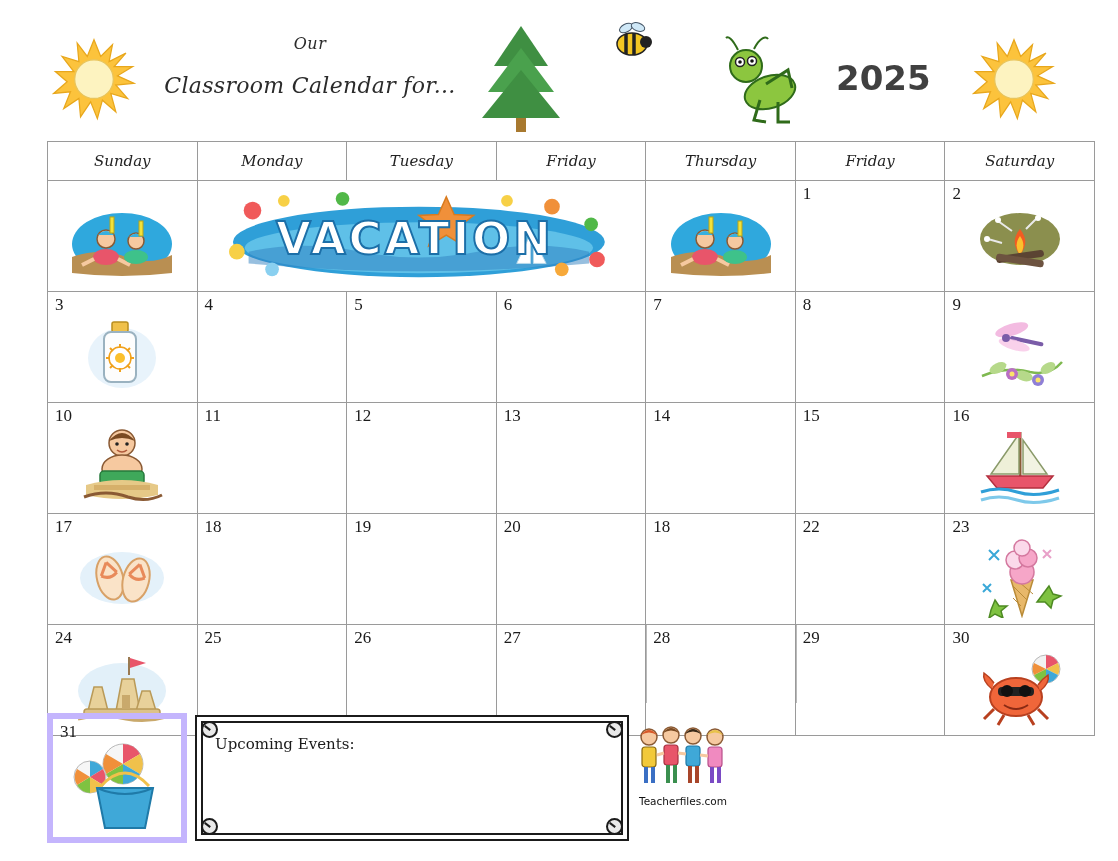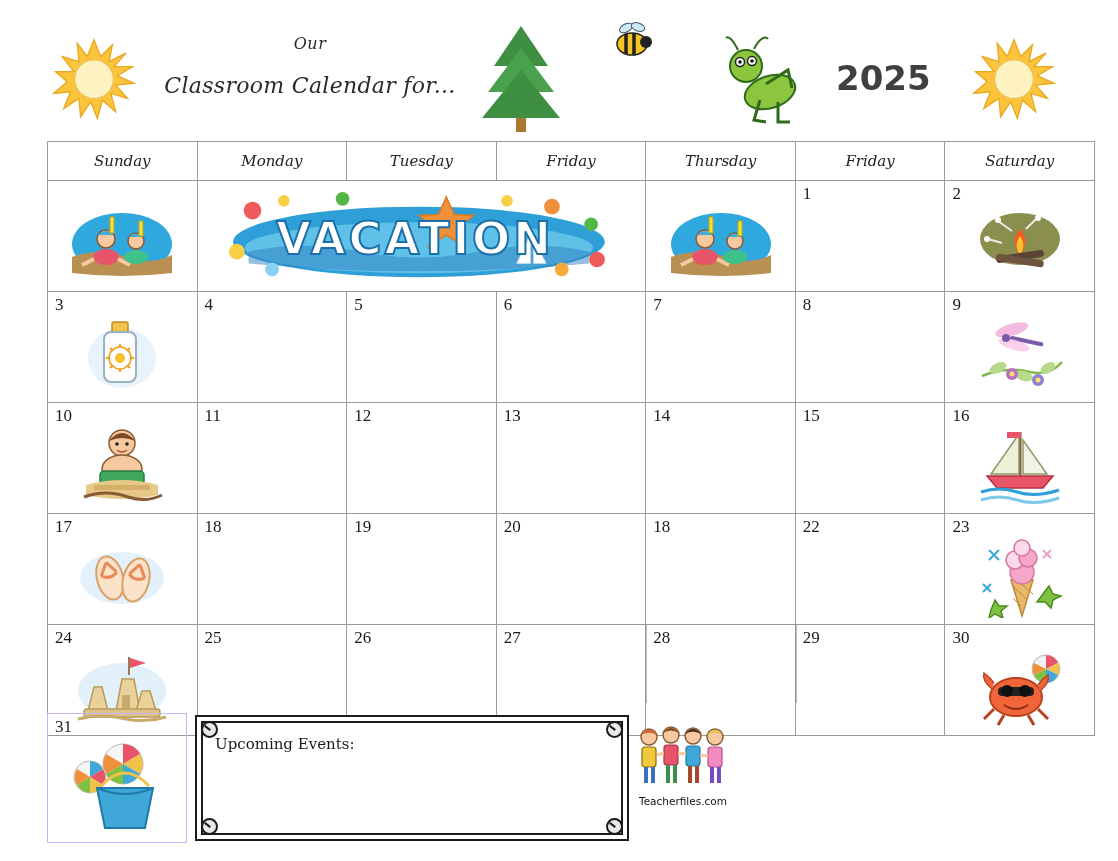--- a/index.html
+++ b/index.html
@@ -148,21 +148,21 @@
     left: 47px;
     top: 713px;
     width: 1024px;
     height: 130px;
   }
   .f31 {
     position: absolute;
     left: 0; top: 0;
     width: 140px;
     height: 130px;
-    border: 1px solid #c4b5fd;
+    border: 6px solid #c4b5fd;
     box-sizing: border-box;
   }
   .box {
     position: absolute;
     top: 2px;
     height: 126px;
     border: 2px solid #1b1b1b;
     box-sizing: border-box;
     background: #fff;
   }

